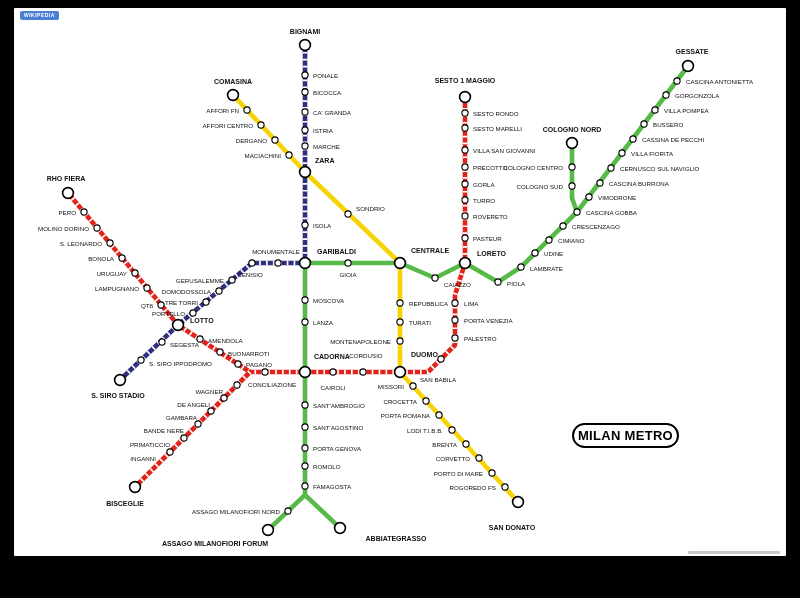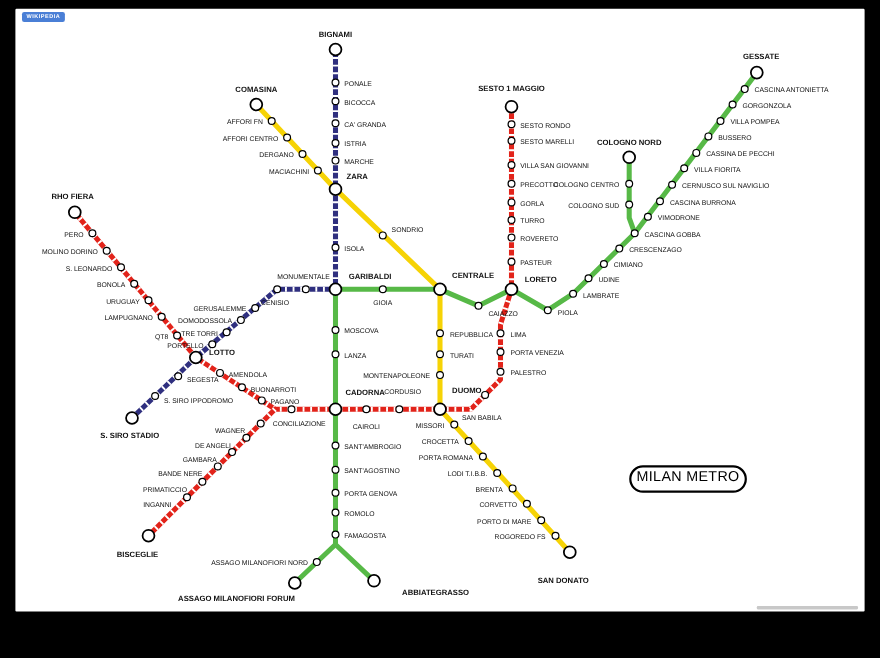--- a/index.html
+++ b/index.html
@@ -4,22 +4,22 @@
 <style>
   *{margin:0;padding:0;box-sizing:border-box}
   html,body{background:#000}
   body{font-family:"Liberation Sans",sans-serif}
   .frame{position:relative;width:800px;height:598px;background:#000;overflow:hidden}
   svg.metro{position:absolute;left:0;top:0}
   svg text{font-family:"Liberation Sans",sans-serif;fill:#111}
   .badge{position:absolute;left:20px;top:11px;background:#4a7fd6;color:#fff;font-size:5px;
          font-weight:700;letter-spacing:.5px;padding:2px 4px;border-radius:2px;line-height:1;cursor:pointer}
   .title-box{position:absolute;left:572px;top:423px;width:107px;height:25px;background:#fff;
-         border:2.5px solid #000;border-radius:13px;display:flex;align-items:flex-start;justify-content:center;
-         font-size:13px;font-weight:400;letter-spacing:.3px;color:#000}
+         border:2.5px solid #000;border-radius:13px;display:flex;align-items:center;justify-content:center;
+         font-size:13px;font-weight:700;letter-spacing:.3px;color:#000}
   .credit{position:absolute;left:688px;top:551px;width:92px;height:3px;background:#c8c8c8;border-radius:1px}
 </style>
 </head>
 <body>
 
 <div class="frame">
   <svg class="metro" width="800" height="598" viewBox="0 0 800 598">
     <rect x="14" y="8" width="772" height="548" fill="#ffffff" rx="1"></rect>
     <g id="layer-lines">
         <polyline points="233,95 305,172 400,263 400,372 518,502" fill="none" stroke="#f6d305" stroke-width="4.6" stroke-linejoin="round" stroke-linecap="round"></polyline>

